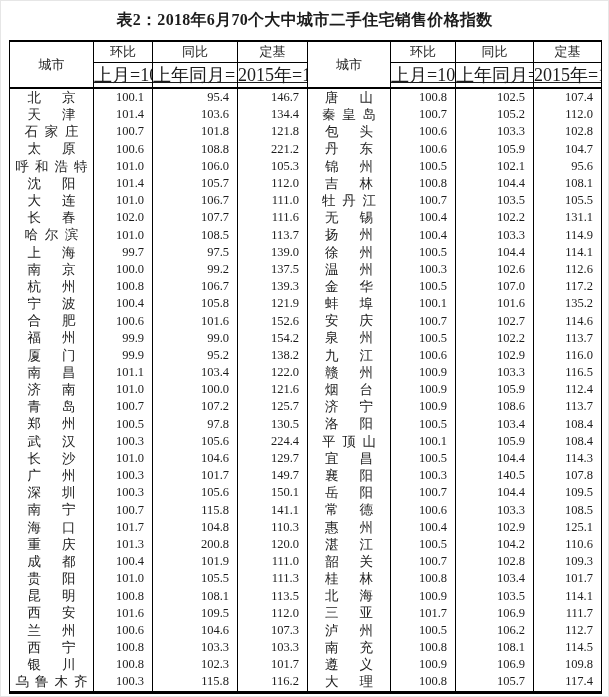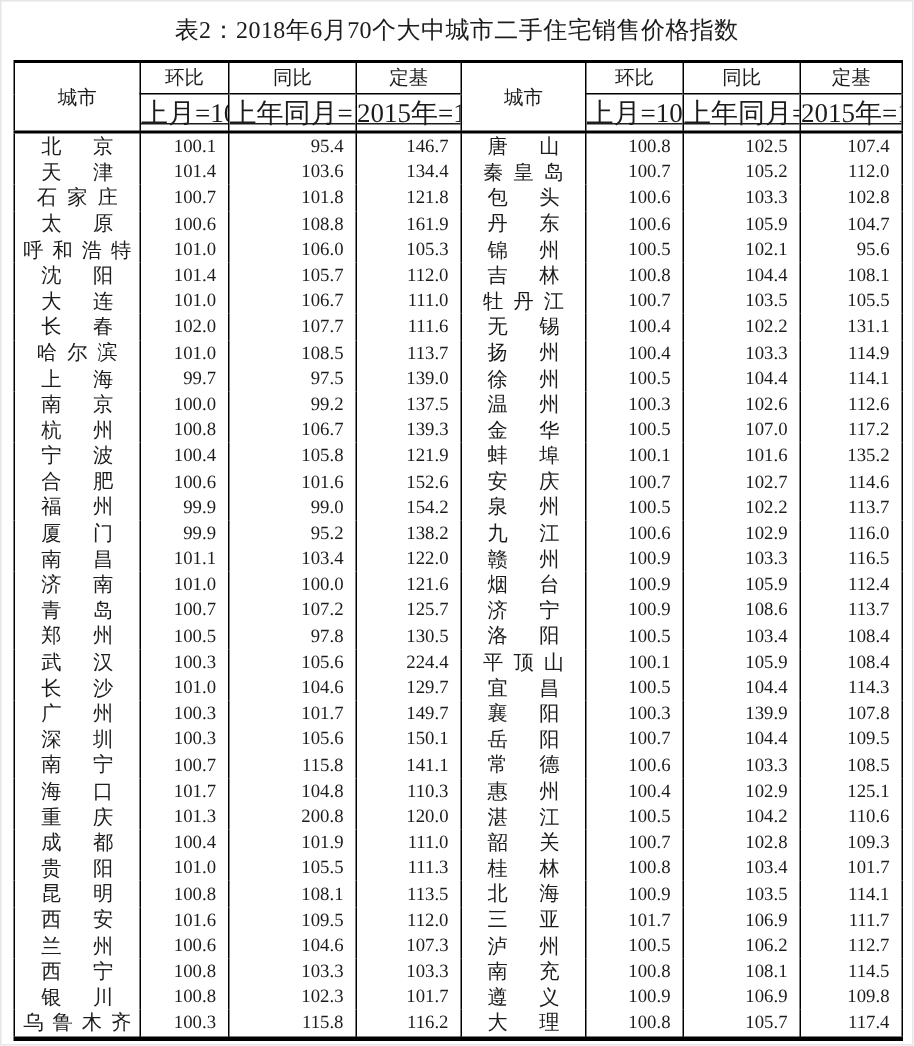--- a/index.html
+++ b/index.html
@@ -7,21 +7,21 @@
     width:609px;height:697px;
     background:#ffffff;
     box-sizing:border-box;
     border:1px solid #e6e6e6;
     font-family:"Liberation Serif","DejaVu Serif",serif;
     color:#1c1c1c;
     overflow:hidden;
   }
   .title{
     text-align:center;
-    font-weight:normal;
+    font-weight:bold;
     font-size:16px;
     padding-top:9px;
     height:24px;
     letter-spacing:0.3px;
   }
   table{
     border-collapse:collapse;
     table-layout:fixed;
     margin:6px 16px 0 8px;
     width:592px;
@@ -159,21 +159,21 @@
       </tr>
       <tr>
         <td>
           <span class="city len2">
             <span>太</span>
             <span>原</span>
           </span>
         </td>
         <td class="num">100.6</td>
         <td class="num">108.8</td>
-        <td class="num">161.9</td>
+        <td class="num">221.2</td>
         <td>
           <span class="city len2">
             <span>丹</span>
             <span>东</span>
           </span>
         </td>
         <td class="num">100.6</td>
         <td class="num">105.9</td>
         <td class="num">104.7</td>
       </tr>
@@ -552,21 +552,21 @@
         <td class="num">100.3</td>
         <td class="num">101.7</td>
         <td class="num">149.7</td>
         <td>
           <span class="city len2">
             <span>襄</span>
             <span>阳</span>
           </span>
         </td>
         <td class="num">100.3</td>
-        <td class="num">139.9</td>
+        <td class="num">140.5</td>
         <td class="num">107.8</td>
       </tr>
       <tr>
         <td>
           <span class="city len2">
             <span>深</span>
             <span>圳</span>
           </span>
         </td>
         <td class="num">100.3</td>

